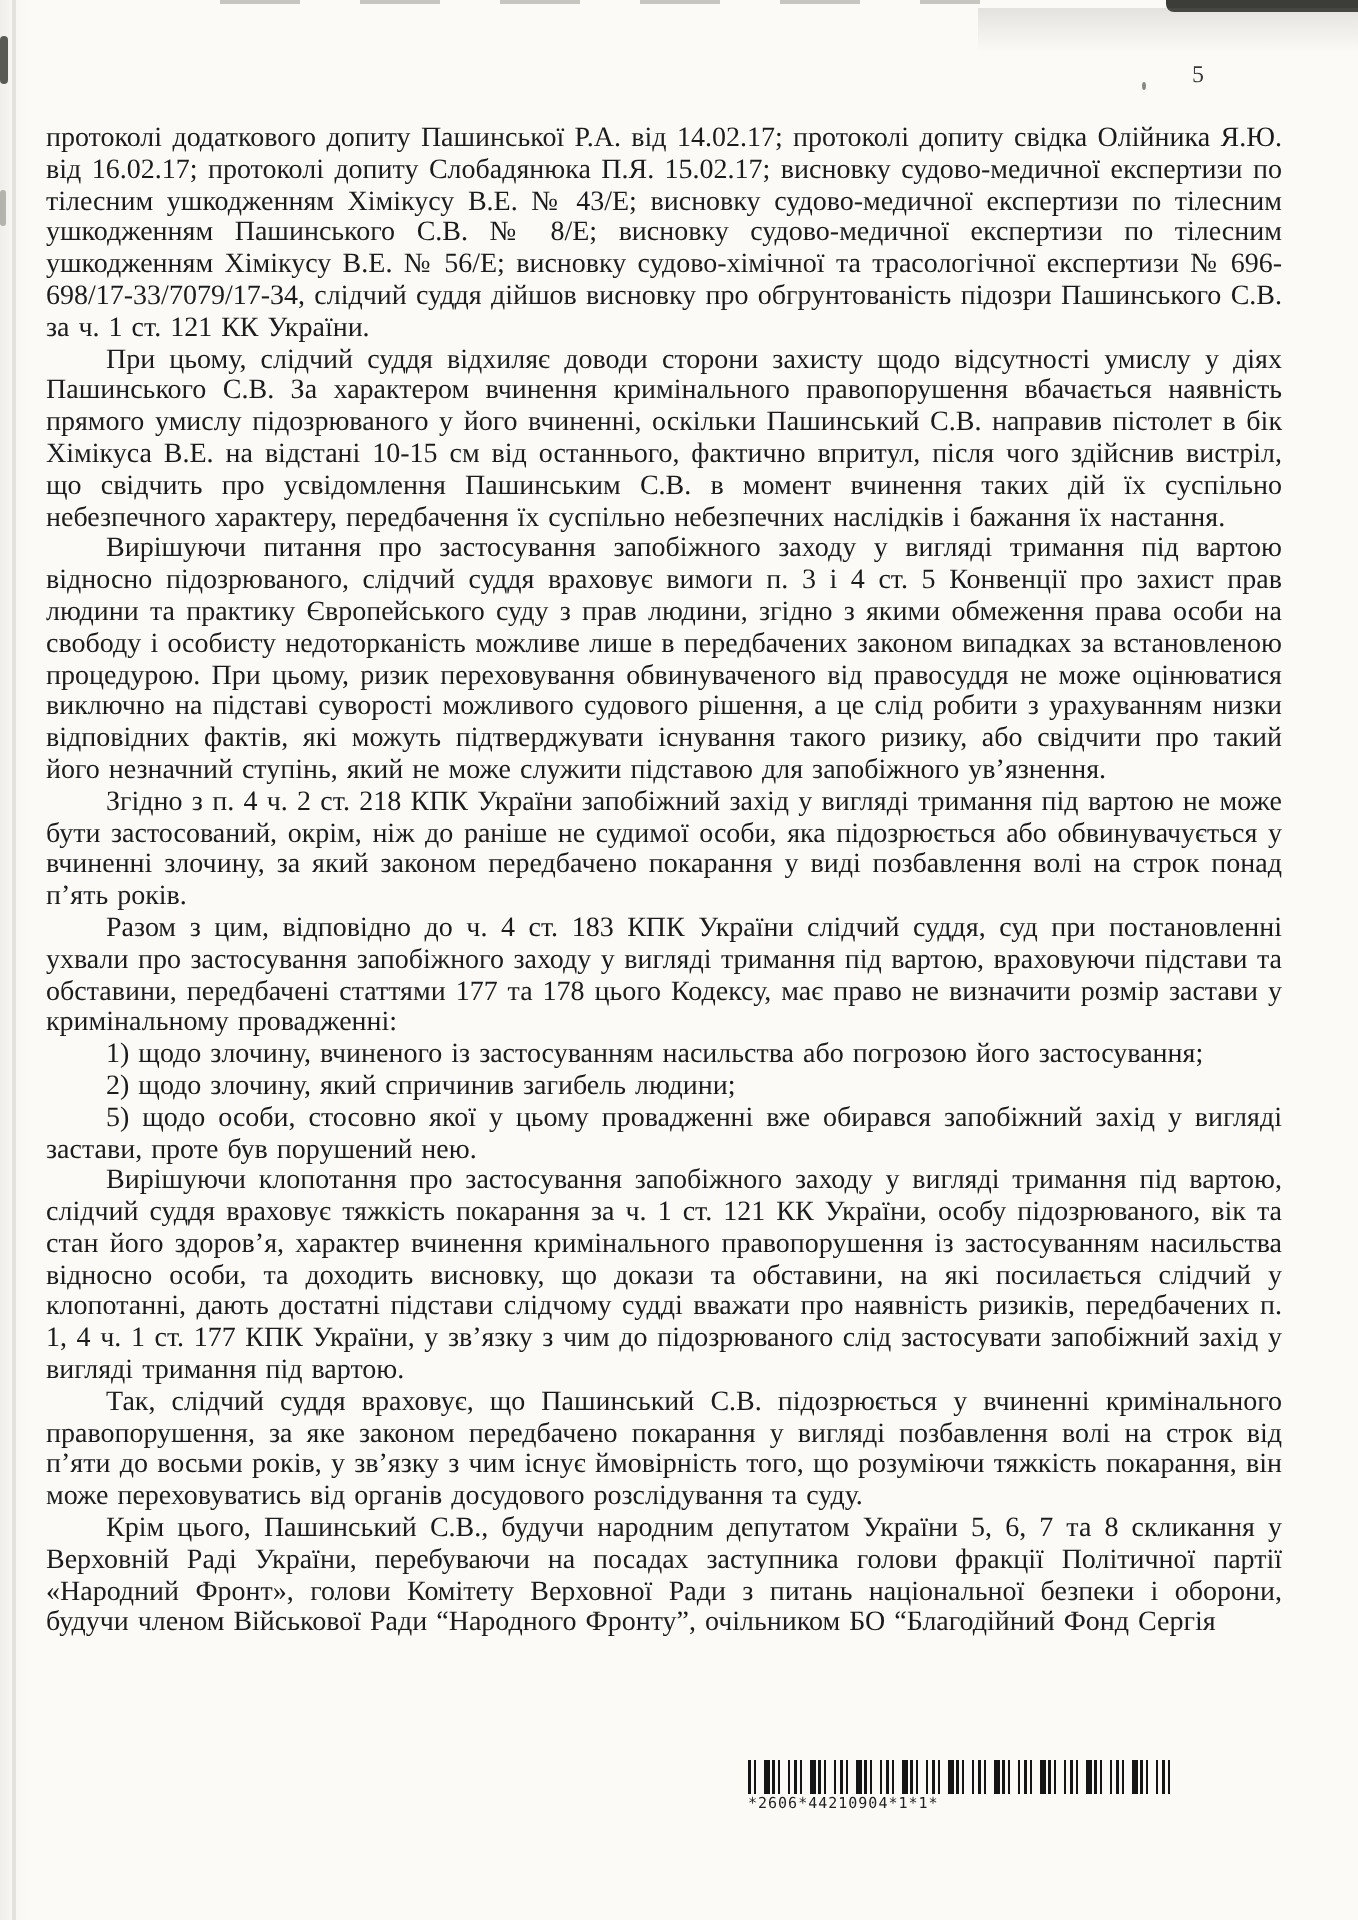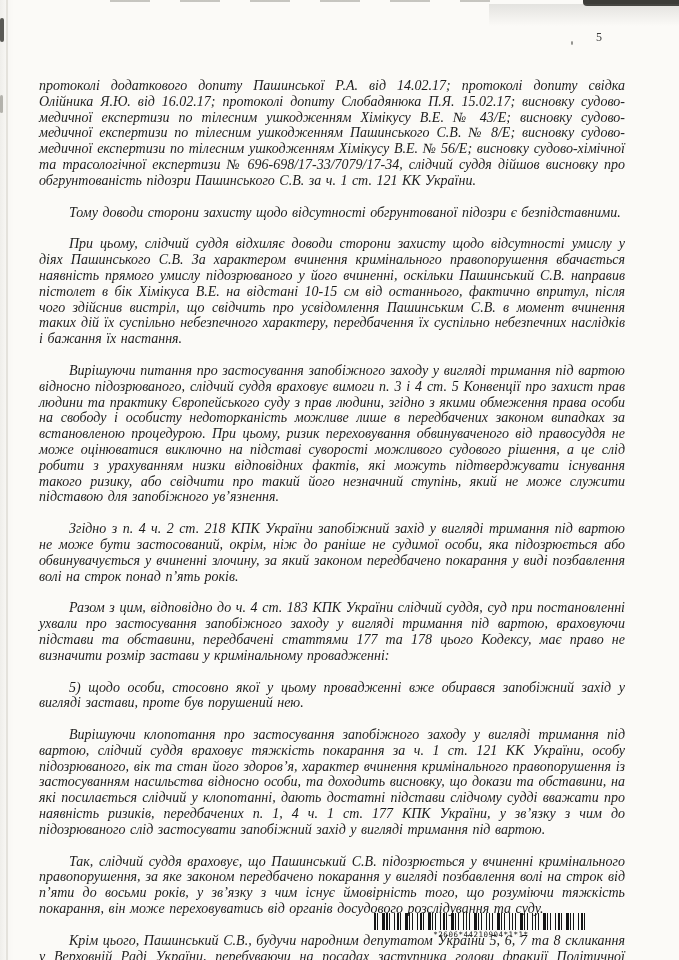--- a/index.html
+++ b/index.html
@@ -55,32 +55,31 @@
   .body-text {
     position: absolute;
     top: 62px; left: 23px;
     width: 618px;
     color: #1c1c1c;
     font-size: 14px;
     line-height: 15.8px;
     text-align: justify;
   }
   .body-text p {
-    margin: 16px;
+    margin: 0;
     padding: 0;
     text-indent: 30px;
     word-spacing: 1px;
-    font-style: italic;
   }
   .body-text p.no-indent { text-indent: 0; }
   .barcode-wrap {
     position: absolute;
-    top: 913px; left: 374px;
+    top: 880px; left: 374px;
     width: 214px;
-    text-align: center;
+    text-align: left;
   }
   .barcode-bars {
     height: 17px;
     width: 214px;
     background:
       repeating-linear-gradient(90deg,
         #151515 0 1.5px, transparent 1.5px 3px,
         #151515 3px 4px, transparent 4px 8px,
         #151515 8px 11px, transparent 11px 12px,
         #151515 12px 13.5px, transparent 13.5px 15px,
@@ -105,25 +104,26 @@
   <div class="scan-corner-shadow"></div>
   <div class="scan-left-mark"></div>
   <div class="scan-left-mark2"></div>
   <div class="scan-left-edge"></div>
 
   <div class="page-number">5</div>
   <div class="page-number-speck"></div>
 
   <div class="body-text">
     <p class="no-indent">протоколі додаткового допиту Пашинської Р.А. від 14.02.17; протоколі допиту свідка Олійника Я.Ю. від 16.02.17; протоколі допиту Слобадянюка П.Я. 15.02.17; висновку судово-медичної експертизи по тілесним ушкодженням Хімікусу В.Е. № 43/Е; висновку судово-медичної експертизи по тілесним ушкодженням Пашинського С.В. № 8/Е; висновку судово-медичної експертизи по тілесним ушкодженням Хімікусу В.Е. № 56/Е; висновку судово-хімічної та трасологічної експертизи № 696-698/17-33/7079/17-34, слідчий суддя дійшов висновку про обгрунтованість підозри Пашинського С.В. за ч. 1 ст. 121 КК України.</p>
-    <p>Тому доводи сторони захисту щодо відсутності обгрунтованої підозри є безпідставними.</p>
     <p>При цьому, слідчий суддя відхиляє доводи сторони захисту щодо відсутності умислу у діях Пашинського С.В. За характером вчинення кримінального правопорушення вбачається наявність прямого умислу підозрюваного у його вчиненні, оскільки Пашинський С.В. направив пістолет в бік Хімікуса В.Е. на відстані 10-15 см від останнього, фактично впритул, після чого здійснив вистріл, що свідчить про усвідомлення Пашинським С.В. в момент вчинення таких дій їх суспільно небезпечного характеру, передбачення їх суспільно небезпечних наслідків і бажання їх настання.</p>
     <p>Вирішуючи питання про застосування запобіжного заходу у вигляді тримання під вартою відносно підозрюваного, слідчий суддя враховує вимоги п. 3 і 4 ст. 5 Конвенції про захист прав людини та практику Європейського суду з прав людини, згідно з якими обмеження права особи на свободу і особисту недоторканість можливе лише в передбачених законом випадках за встановленою процедурою. При цьому, ризик переховування обвинуваченого від правосуддя не може оцінюватися виключно на підставі суворості можливого судового рішення, а це слід робити з урахуванням низки відповідних фактів, які можуть підтверджувати існування такого ризику, або свідчити про такий його незначний ступінь, який не може служити підставою для запобіжного ув’язнення.</p>
     <p>Згідно з п. 4 ч. 2 ст. 218 КПК України запобіжний захід у вигляді тримання під вартою не може бути застосований, окрім, ніж до раніше не судимої особи, яка підозрюється або обвинувачується у вчиненні злочину, за який законом передбачено покарання у виді позбавлення волі на строк понад п’ять років.</p>
     <p>Разом з цим, відповідно до ч. 4 ст. 183 КПК України слідчий суддя, суд при постановленні ухвали про застосування запобіжного заходу у вигляді тримання під вартою, враховуючи підстави та обставини, передбачені статтями 177 та 178 цього Кодексу, має право не визначити розмір застави у кримінальному провадженні:</p>
+    <p>1) щодо злочину, вчиненого із застосуванням насильства або погрозою його застосування;</p>
+    <p>2) щодо злочину, який спричинив загибель людини;</p>
     <p>5) щодо особи, стосовно якої у цьому провадженні вже обирався запобіжний захід у вигляді застави, проте був порушений нею.</p>
     <p>Вирішуючи клопотання про застосування запобіжного заходу у вигляді тримання під вартою, слідчий суддя враховує тяжкість покарання за ч. 1 ст. 121 КК України, особу підозрюваного, вік та стан його здоров’я, характер вчинення кримінального правопорушення із застосуванням насильства відносно особи, та доходить висновку, що докази та обставини, на які посилається слідчий у клопотанні, дають достатні підстави слідчому судді вважати про наявність ризиків, передбачених п. 1, 4 ч. 1 ст. 177 КПК України, у зв’язку з чим до підозрюваного слід застосувати запобіжний захід у вигляді тримання під вартою.</p>
     <p>Так, слідчий суддя враховує, що Пашинський С.В. підозрюється у вчиненні кримінального правопорушення, за яке законом передбачено покарання у вигляді позбавлення волі на строк від п’яти до восьми років, у зв’язку з чим існує ймовірність того, що розуміючи тяжкість покарання, він може переховуватись від органів досудового розслідування та суду.</p>
     <p>Крім цього, Пашинський С.В., будучи народним депутатом України 5, 6, 7 та 8 скликання у Верховній Раді України, перебуваючи на посадах заступника голови фракції Політичної партії «Народний Фронт», голови Комітету Верховної Ради з питань національної безпеки і оборони, будучи членом Військової Ради “Народного Фронту”, очільником БО “Благодійний Фонд Сергія</p>
   </div>
 
   <div class="barcode-wrap">
     <div class="barcode-bars"></div>
     <div class="barcode-text">*2606*44210904*1*1*</div>
   </div>

